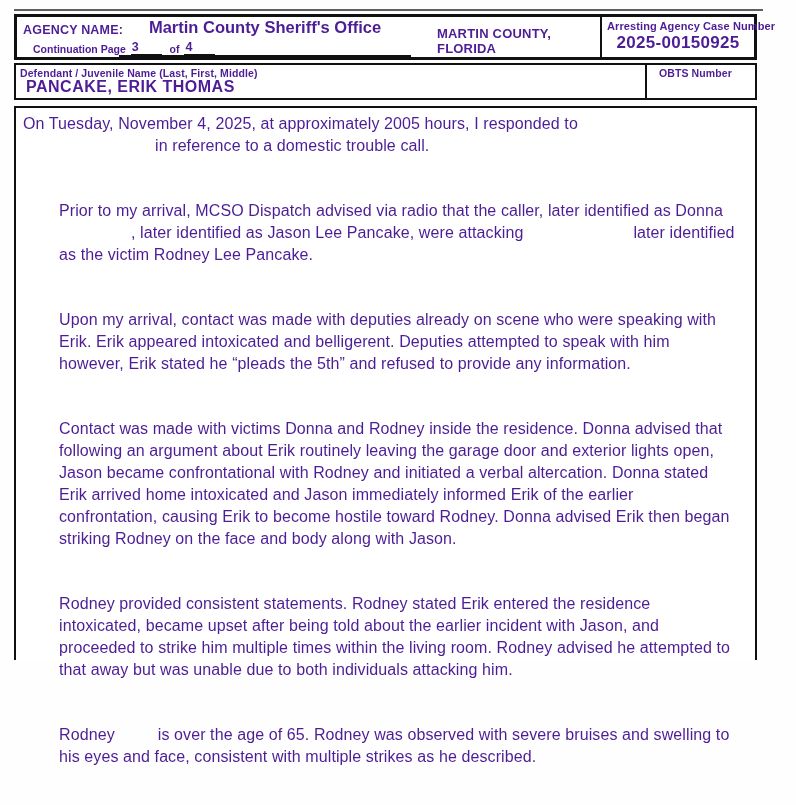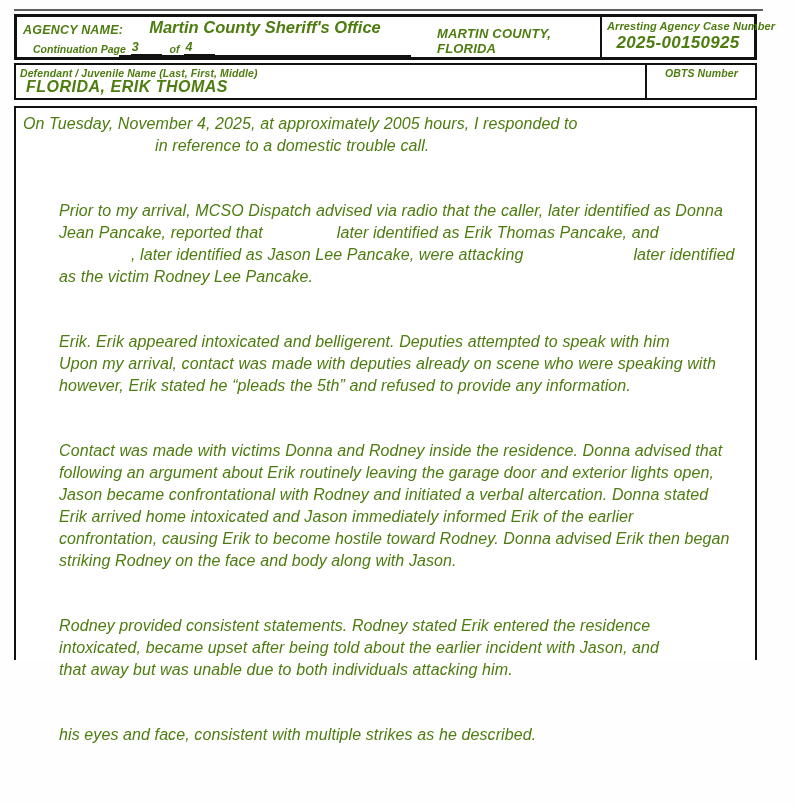--- a/index.html
+++ b/index.html
@@ -7,22 +7,21 @@
     padding: 0;
     background: #ffffff;
   }
   .page {
     position: relative;
     width: 796px;
     height: 805px;
     background: #fefefe;
     overflow: hidden;
     font-family: "Liberation Sans", sans-serif;
-    color: #4d7c0f;
-    font-style: italic;
+    color: #4c1d95;
   }
   
   .scan-line {
     position: absolute;
     left: 14px;
     top: 9px;
     width: 749px;
     height: 2px;
     background: #2a2a2a;
     opacity: 0.75;
@@ -131,21 +130,21 @@
     letter-spacing: 0.5px;
   }
   .obts-box {
     position: absolute;
     left: 629px;
     top: 0;
     bottom: 0;
     right: 0;
     border-left: 2px solid #111;
   }
-  .obts-label { position: absolute; left: 18px; top: 2px; }
+  .obts-label { position: absolute; left: 12px; top: 2px; }
 
   
   .narrative-content {
     padding: 5px 0 0 7px;
   }
   .para { margin: 0; }
   .para + .para { margin-top: 43px; margin-left: 36px; }
   .nline {
     white-space: pre;
     font-size: 16px;
@@ -173,54 +172,55 @@
     </div>
     <div class="county">MARTIN COUNTY, FLORIDA</div>
     <div class="case-box">
       <div class="case-label">Arresting Agency Case Number</div>
       <div class="case-number">2025-00150925</div>
     </div>
   </div>
 
   <div class="box defendant-box">
     <div class="small-label def-label">Defendant / Juvenile Name (Last, First, Middle)</div>
-    <div class="def-name">FLORIDA, ERIK THOMAS</div>
+    <div class="def-name">PANCAKE, ERIK THOMAS</div>
     <div class="obts-box">
       <div class="small-label obts-label">OBTS Number</div>
     </div>
   </div>
 
   <div class="box narrative-box">
     <div class="narrative-content" id="narrative">
         <div class="para">
           <div class="nline"><span>On Tuesday, November 4, 2025, at approximately 2005 hours, I responded to</span></div>
           <div class="nline"><span class="gap" style="width: 132px;"></span><span>in reference to a domestic trouble call.</span></div>
         </div>
         <div class="para">
           <div class="nline"><span>Prior to my arrival, MCSO Dispatch advised via radio that the caller, later identified as Donna</span></div>
-          <div class="nline"><span>Jean Pancake, reported that</span><span class="gap" style="width: 74px;"></span><span>later identified as Erik Thomas Pancake, and</span></div>
           <div class="nline"><span class="gap" style="width: 72px;"></span><span>, later identified as Jason Lee Pancake, were attacking</span><span class="gap" style="width: 110px;"></span><span>later identified</span></div>
           <div class="nline"><span>as the victim Rodney Lee Pancake.</span></div>
         </div>
         <div class="para">
+          <div class="nline"><span>Upon my arrival, contact was made with deputies already on scene who were speaking with</span></div>
           <div class="nline"><span>Erik. Erik appeared intoxicated and belligerent. Deputies attempted to speak with him</span></div>
-          <div class="nline"><span>Upon my arrival, contact was made with deputies already on scene who were speaking with</span></div>
           <div class="nline"><span>however, Erik stated he “pleads the 5th” and refused to provide any information.</span></div>
         </div>
         <div class="para">
           <div class="nline"><span>Contact was made with victims Donna and Rodney inside the residence. Donna advised that</span></div>
           <div class="nline"><span>following an argument about Erik routinely leaving the garage door and exterior lights open,</span></div>
           <div class="nline"><span>Jason became confrontational with Rodney and initiated a verbal altercation. Donna stated</span></div>
           <div class="nline"><span>Erik arrived home intoxicated and Jason immediately informed Erik of the earlier</span></div>
           <div class="nline"><span>confrontation, causing Erik to become hostile toward Rodney. Donna advised Erik then began</span></div>
           <div class="nline"><span>striking Rodney on the face and body along with Jason.</span></div>
         </div>
         <div class="para">
           <div class="nline"><span>Rodney provided consistent statements. Rodney stated Erik entered the residence</span></div>
           <div class="nline"><span>intoxicated, became upset after being told about the earlier incident with Jason, and</span></div>
+          <div class="nline"><span>proceeded to strike him multiple times within the living room. Rodney advised he attempted to</span></div>
           <div class="nline"><span>that away but was unable due to both individuals attacking him.</span></div>
         </div>
         <div class="para">
+          <div class="nline"><span>Rodney</span><span class="gap" style="width: 43px;"></span><span>is over the age of 65. Rodney was observed with severe bruises and swelling to</span></div>
           <div class="nline"><span>his eyes and face, consistent with multiple strikes as he described.</span></div>
         </div>
       </div>
   </div>
 </div>
 
 </body></html>

